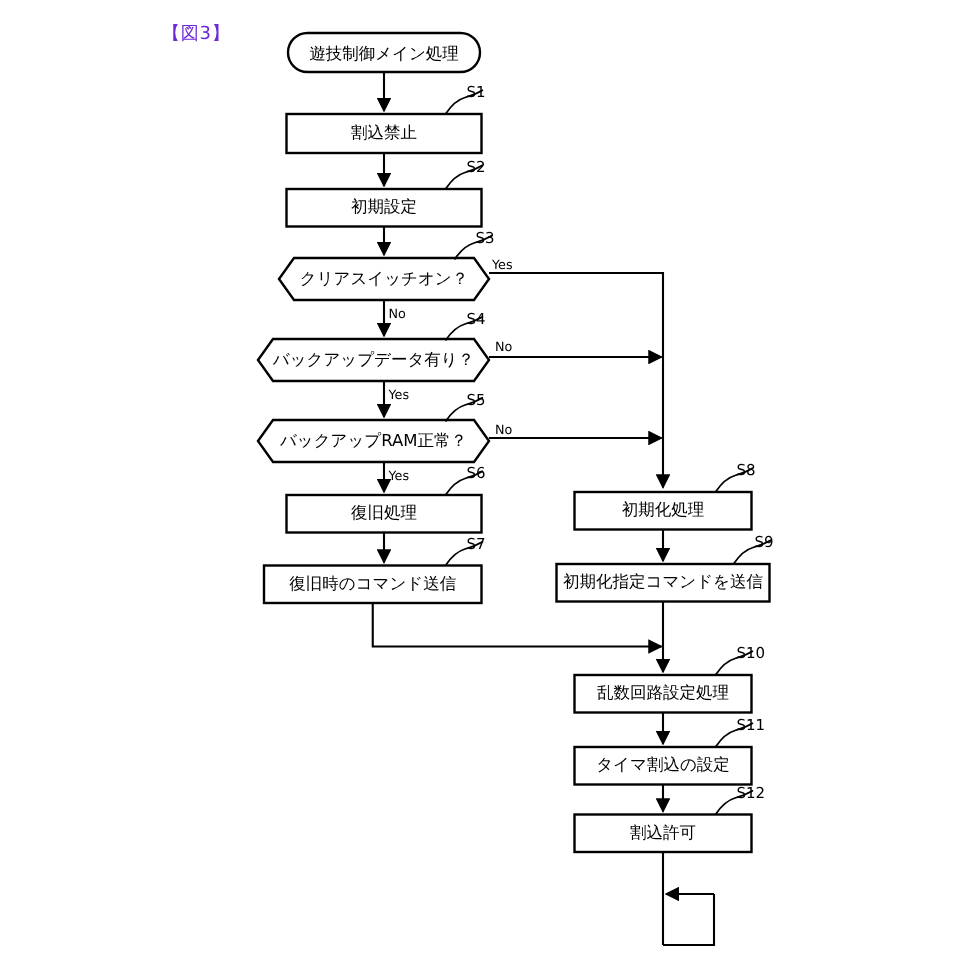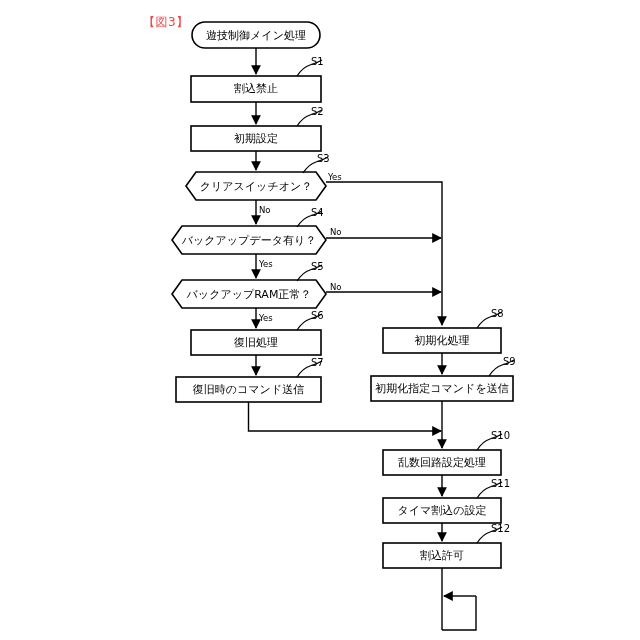--- a/index.html
+++ b/index.html
@@ -17,24 +17,23 @@
     position: relative;
     width: 640px;
     height: 640px;
     background: #ffffff;
   }
   #fig-title {
     position: absolute;
     left: 108px;
     top: 14px;
     font-size: 12px;
-    color: #ef4444;
+    color: #6d28d9;
     letter-spacing: 0.5px;
     white-space: nowrap;
-    margin-left: 35px;
   }
   svg#flow {
     position: absolute;
     left: 0;
     top: 0;
   }
   .shape-stroke {
     fill: #ffffff;
     stroke: #000000;
     stroke-width: 1.6;

